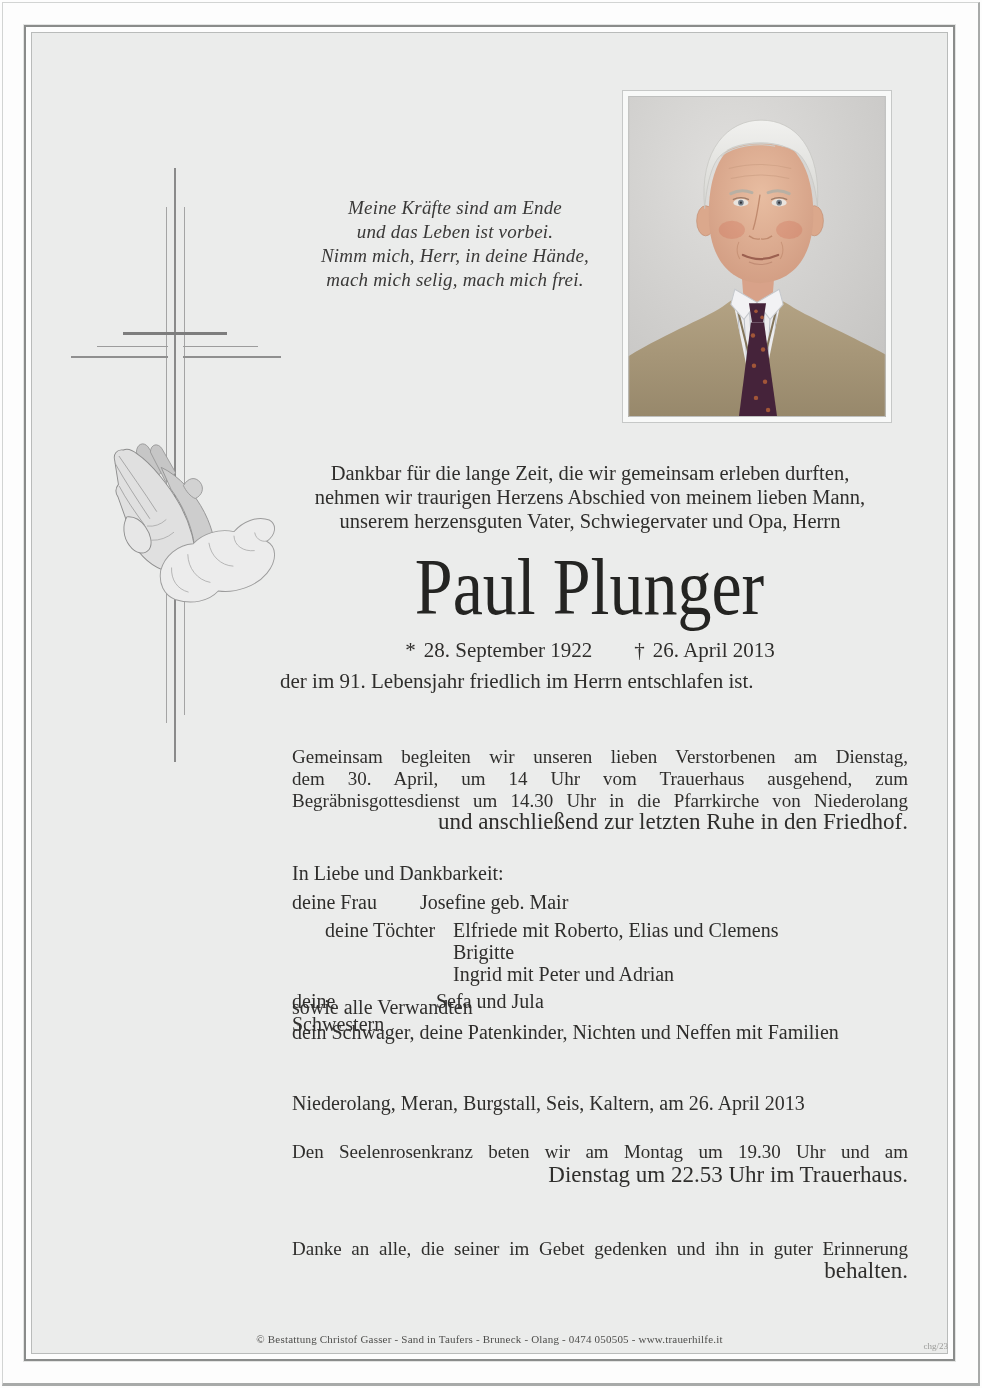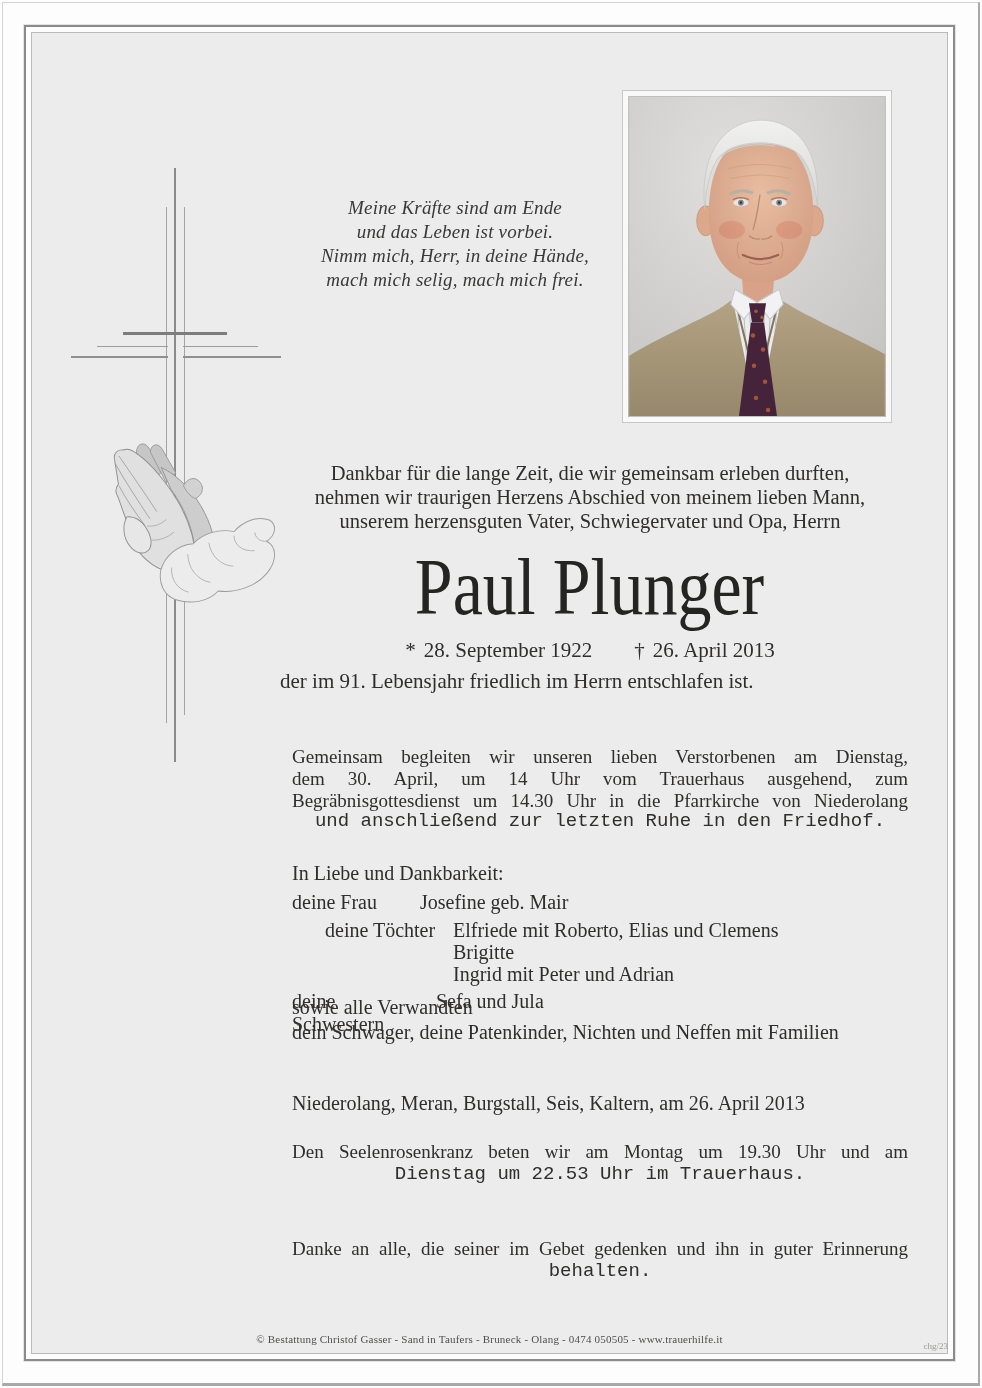--- a/index.html
+++ b/index.html
@@ -29,21 +29,21 @@
          font-size:20.5px;line-height:24px;}
   .name{position:absolute;left:280px;top:544px;width:620px;text-align:center;
         font-size:80px;line-height:86px;color:#242422;}
   .name-inner{display:inline-block;transform:scaleX(.85);transform-origin:center;}
   .dates{position:absolute;left:280px;top:638px;width:620px;text-align:center;font-size:21px;}
   .dates .gap{display:inline-block;width:42px;}
   .dates .sym{display:inline-block;margin-right:8px;}
   .ageline{position:absolute;left:280px;top:669px;width:620px;text-align:left;font-size:21px;}
   .col{left:292px;width:616px;position:absolute;font-size:20px;}
   .jline{text-align:justify;text-align-last:justify;line-height:21.8px;font-size:19px;}
-  .jlast{text-align:center;line-height:21.8px;font-size:19px;font-family:Liberation Mono, monospace;}
+  .jlast{text-align:right;line-height:21.8px;font-size:23px;}
   .m-head{top:862px;}
   .m-row{display:flex;}
   .m-label{width:128px;flex:0 0 128px;}
   .m-values div{line-height:22px;}
   .footer{position:absolute;left:26px;top:1333px;width:927px;text-align:center;
           font-size:11px;color:#4e4e4c;letter-spacing:.2px;}
   .footer-code{position:absolute;right:34px;top:1341px;font-size:9px;color:#9a9a98;}
   
   .photo{position:absolute;left:622px;top:90px;width:258px;height:321px;
          background:#f8f9f8;border:1px solid #c6c8c7;padding:5px;}

